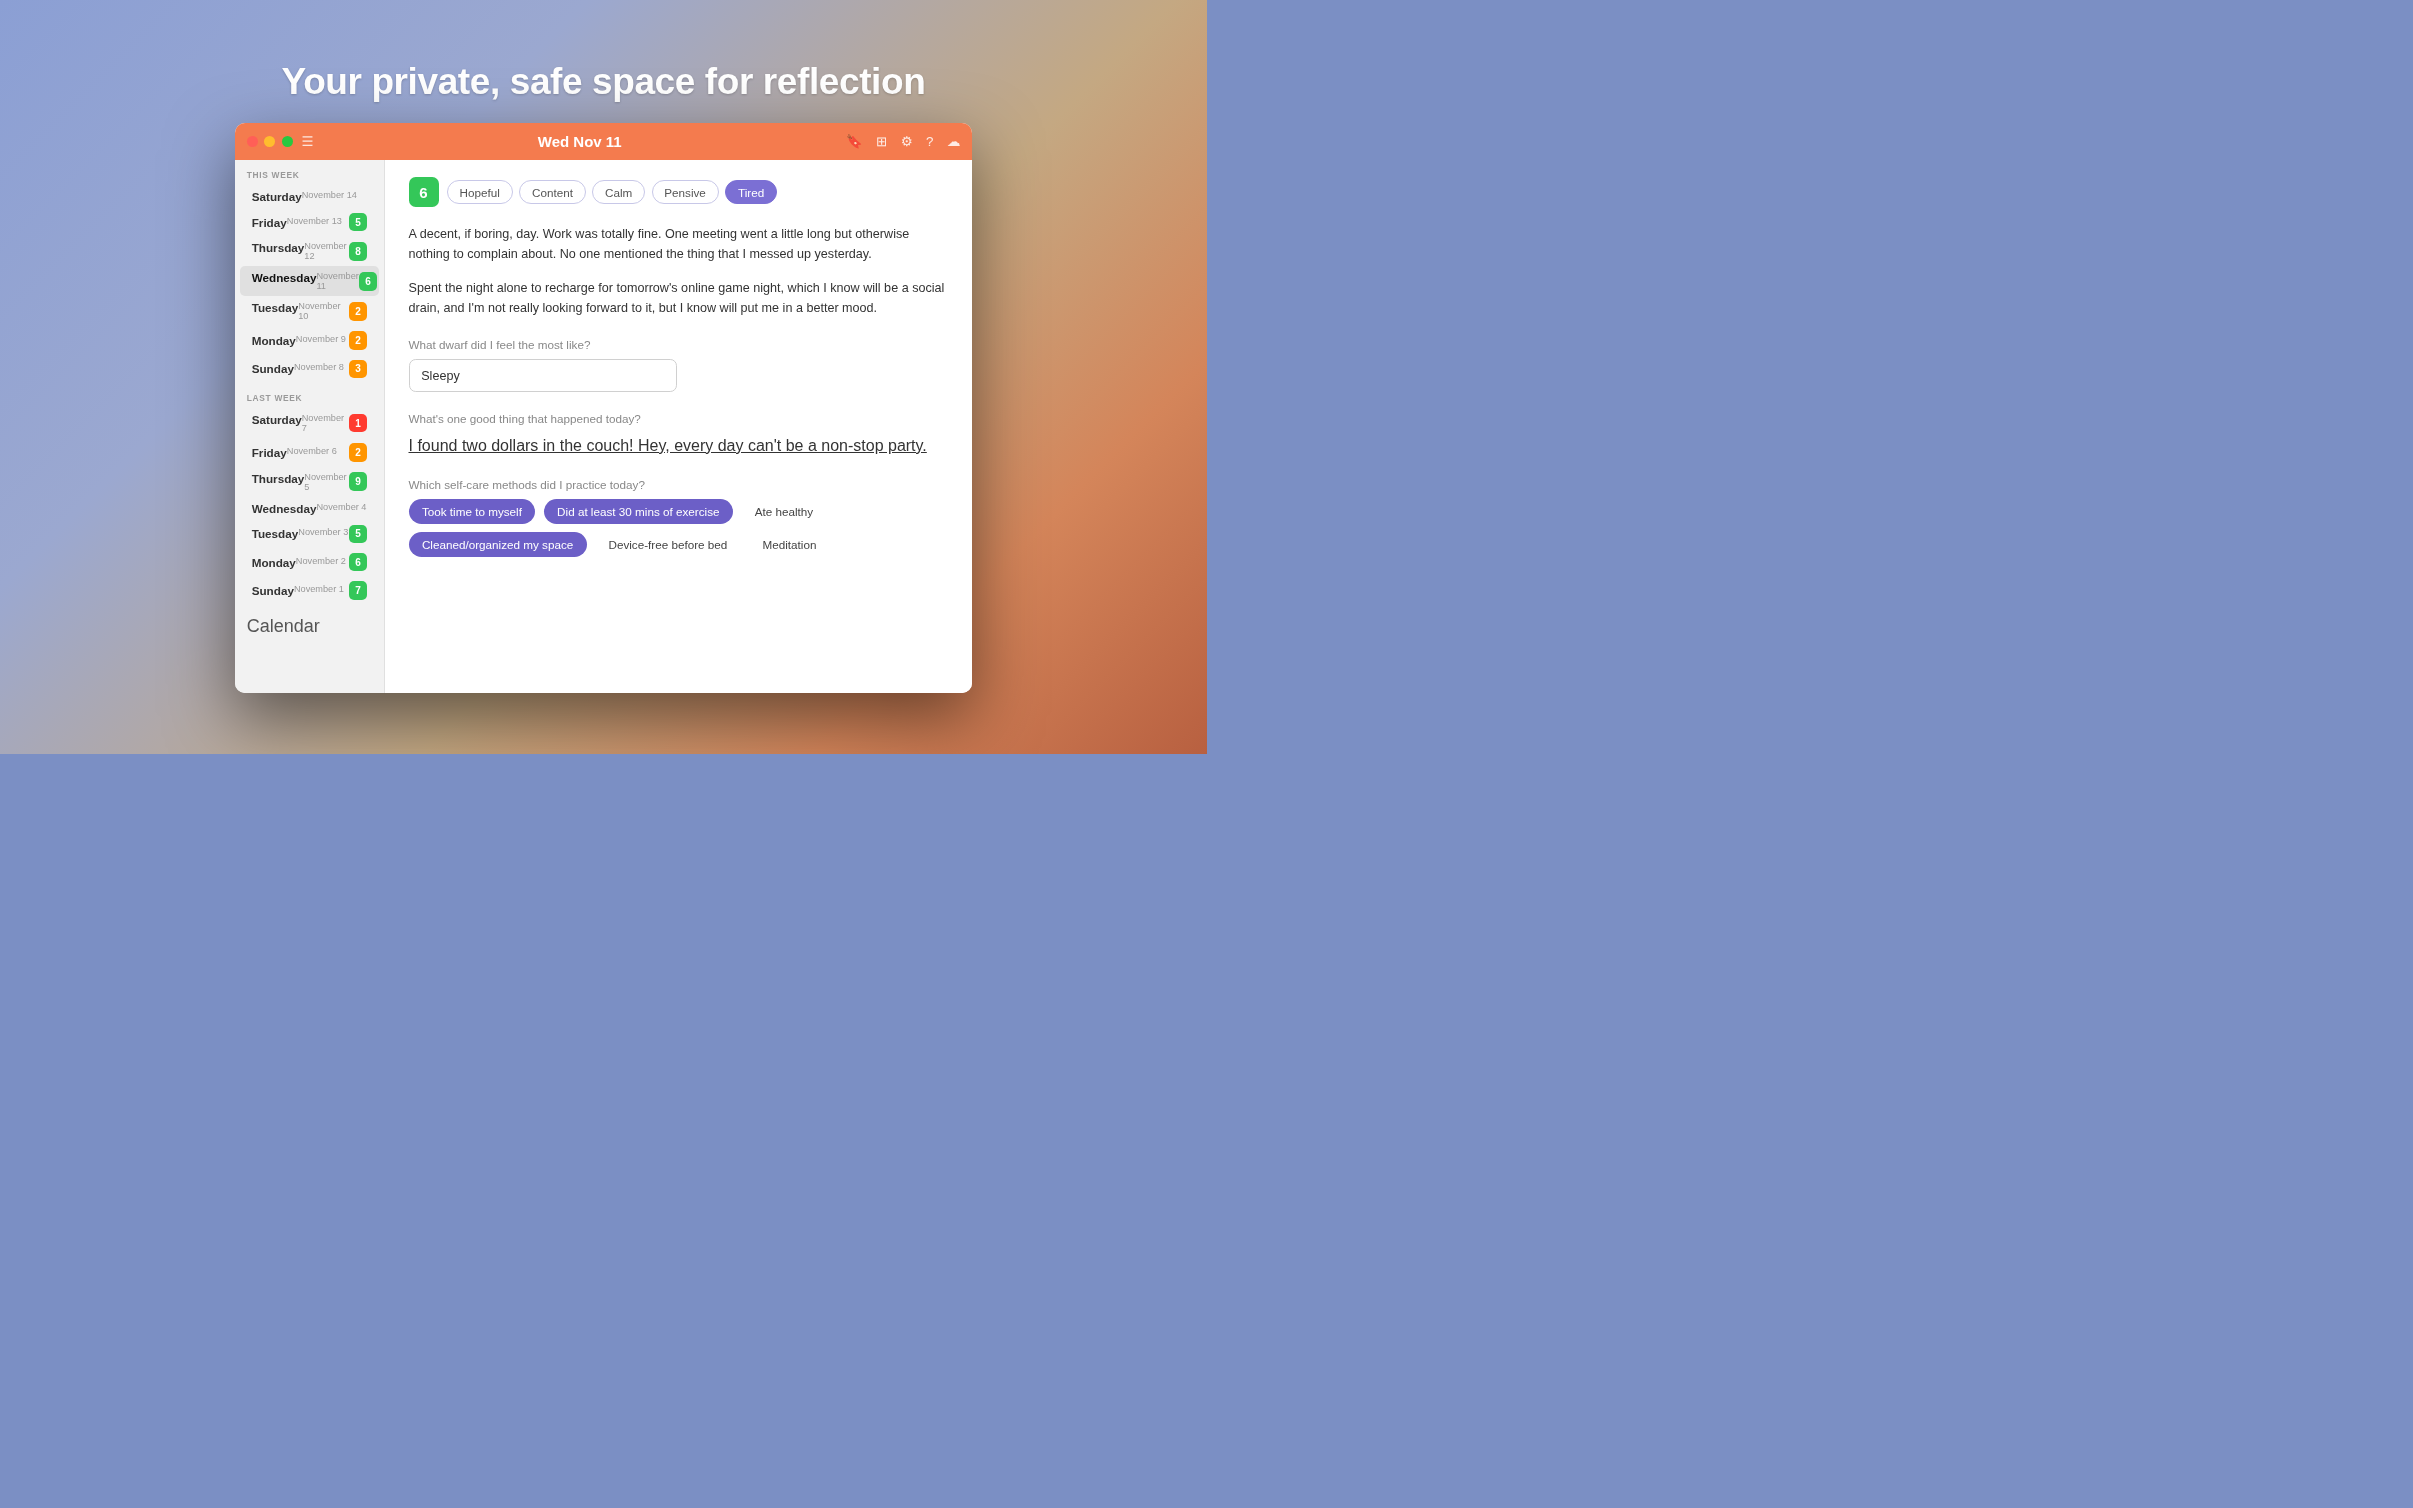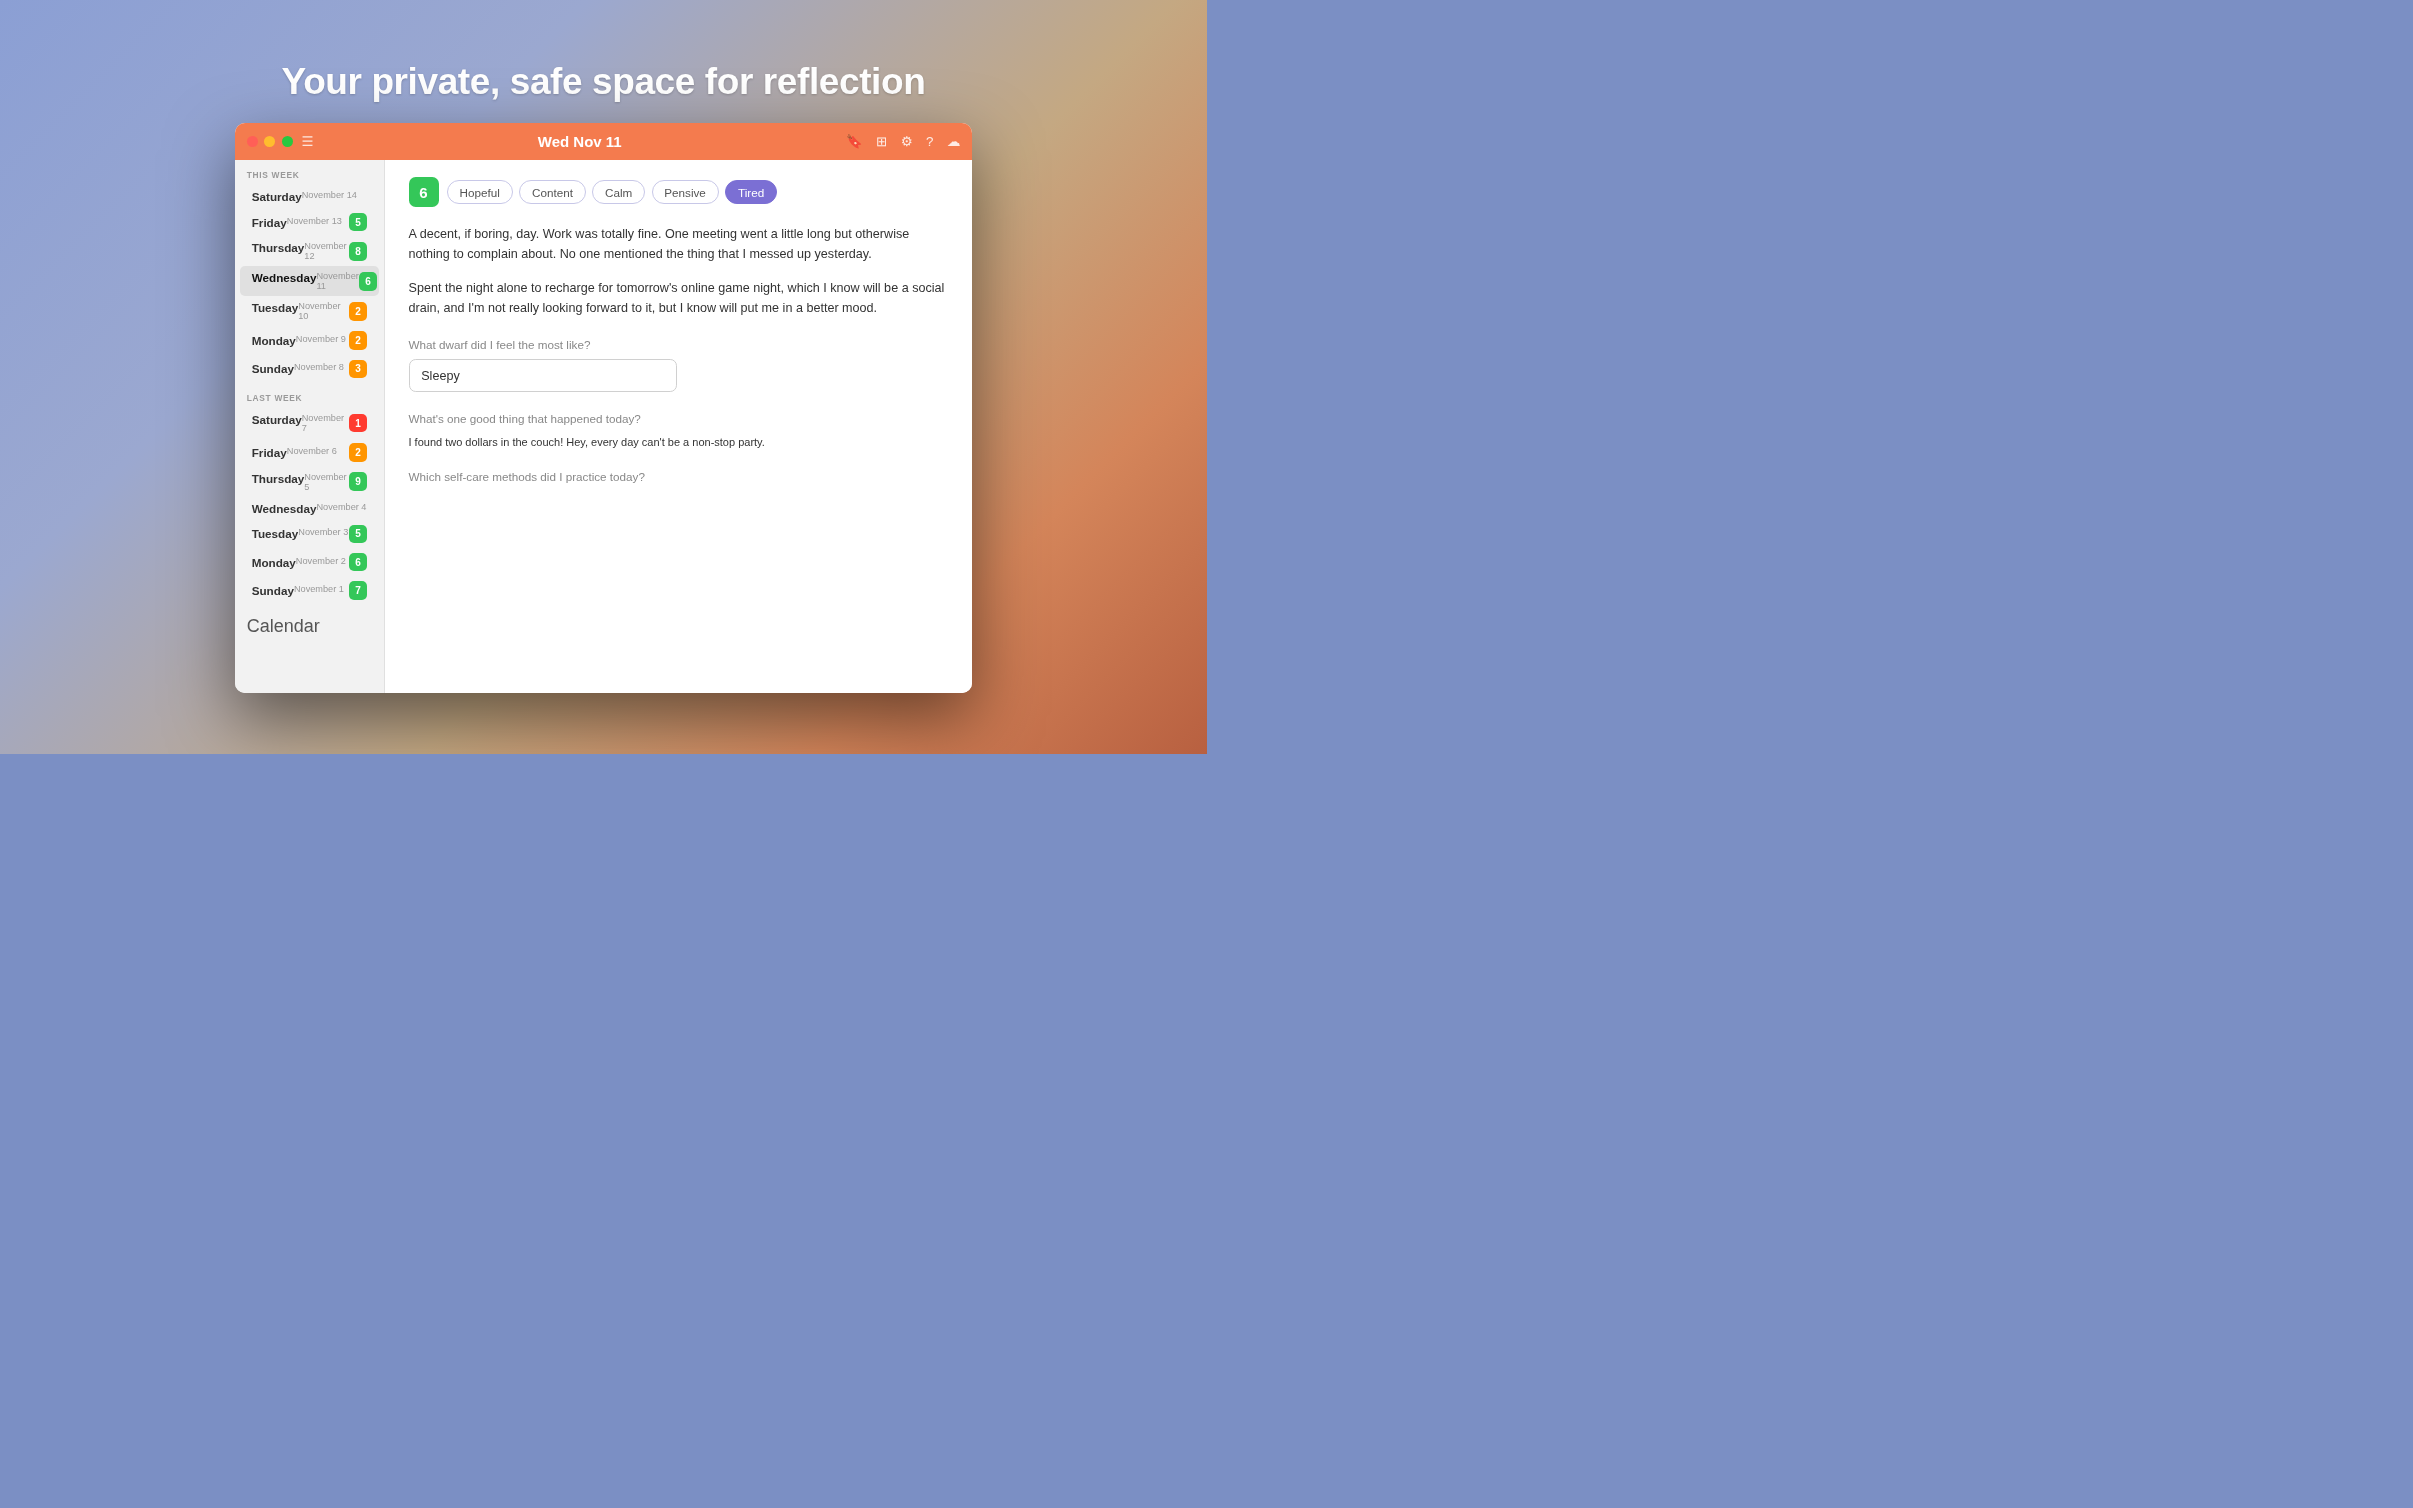--- a/index.html
+++ b/index.html
@@ -253,23 +253,24 @@
       border: 0.8px solid #d0d0d0;
       border-radius: 6.7px;
       padding: 8.4px 11.7px;
       font-size: 12.6px;
       color: #333;
       width: 268px;
       background: white;
     }
 
     .section-answer {
-      font-size: 11px;
+      font-size: 16px;
       color: #333;
       line-height: 1.5;
+      text-decoration: underline;
     }
 
     
     .selfcare-tags {
       display: flex;
       flex-wrap: wrap;
       gap: 8.4px;
       margin-top: 8.4px;
     }
 
@@ -454,17 +455,25 @@
         <div class="text-input-box">Sleepy</div>
       </div>
 
       <div class="journal-section">
         <div class="section-question">What's one good thing that happened today?</div>
         <div class="section-answer">I found two dollars in the couch! Hey, every day can't be a non-stop party.</div>
       </div>
 
       <div class="journal-section">
         <div class="section-question">Which self-care methods did I practice today?</div>
+        <div class="selfcare-tags" id="selfcare-tags">
+            <span class="selfcare-tag selected">Took time to myself</span>
+            <span class="selfcare-tag selected">Did at least 30 mins of exercise</span>
+            <span class="selfcare-tag unselected">Ate healthy</span>
+            <span class="selfcare-tag selected">Cleaned/organized my space</span>
+            <span class="selfcare-tag unselected">Device-free before bed</span>
+            <span class="selfcare-tag unselected">Meditation</span>
+          </div>
       </div>
     </div>
   </div>
 </div>
 
 
 </body></html>

